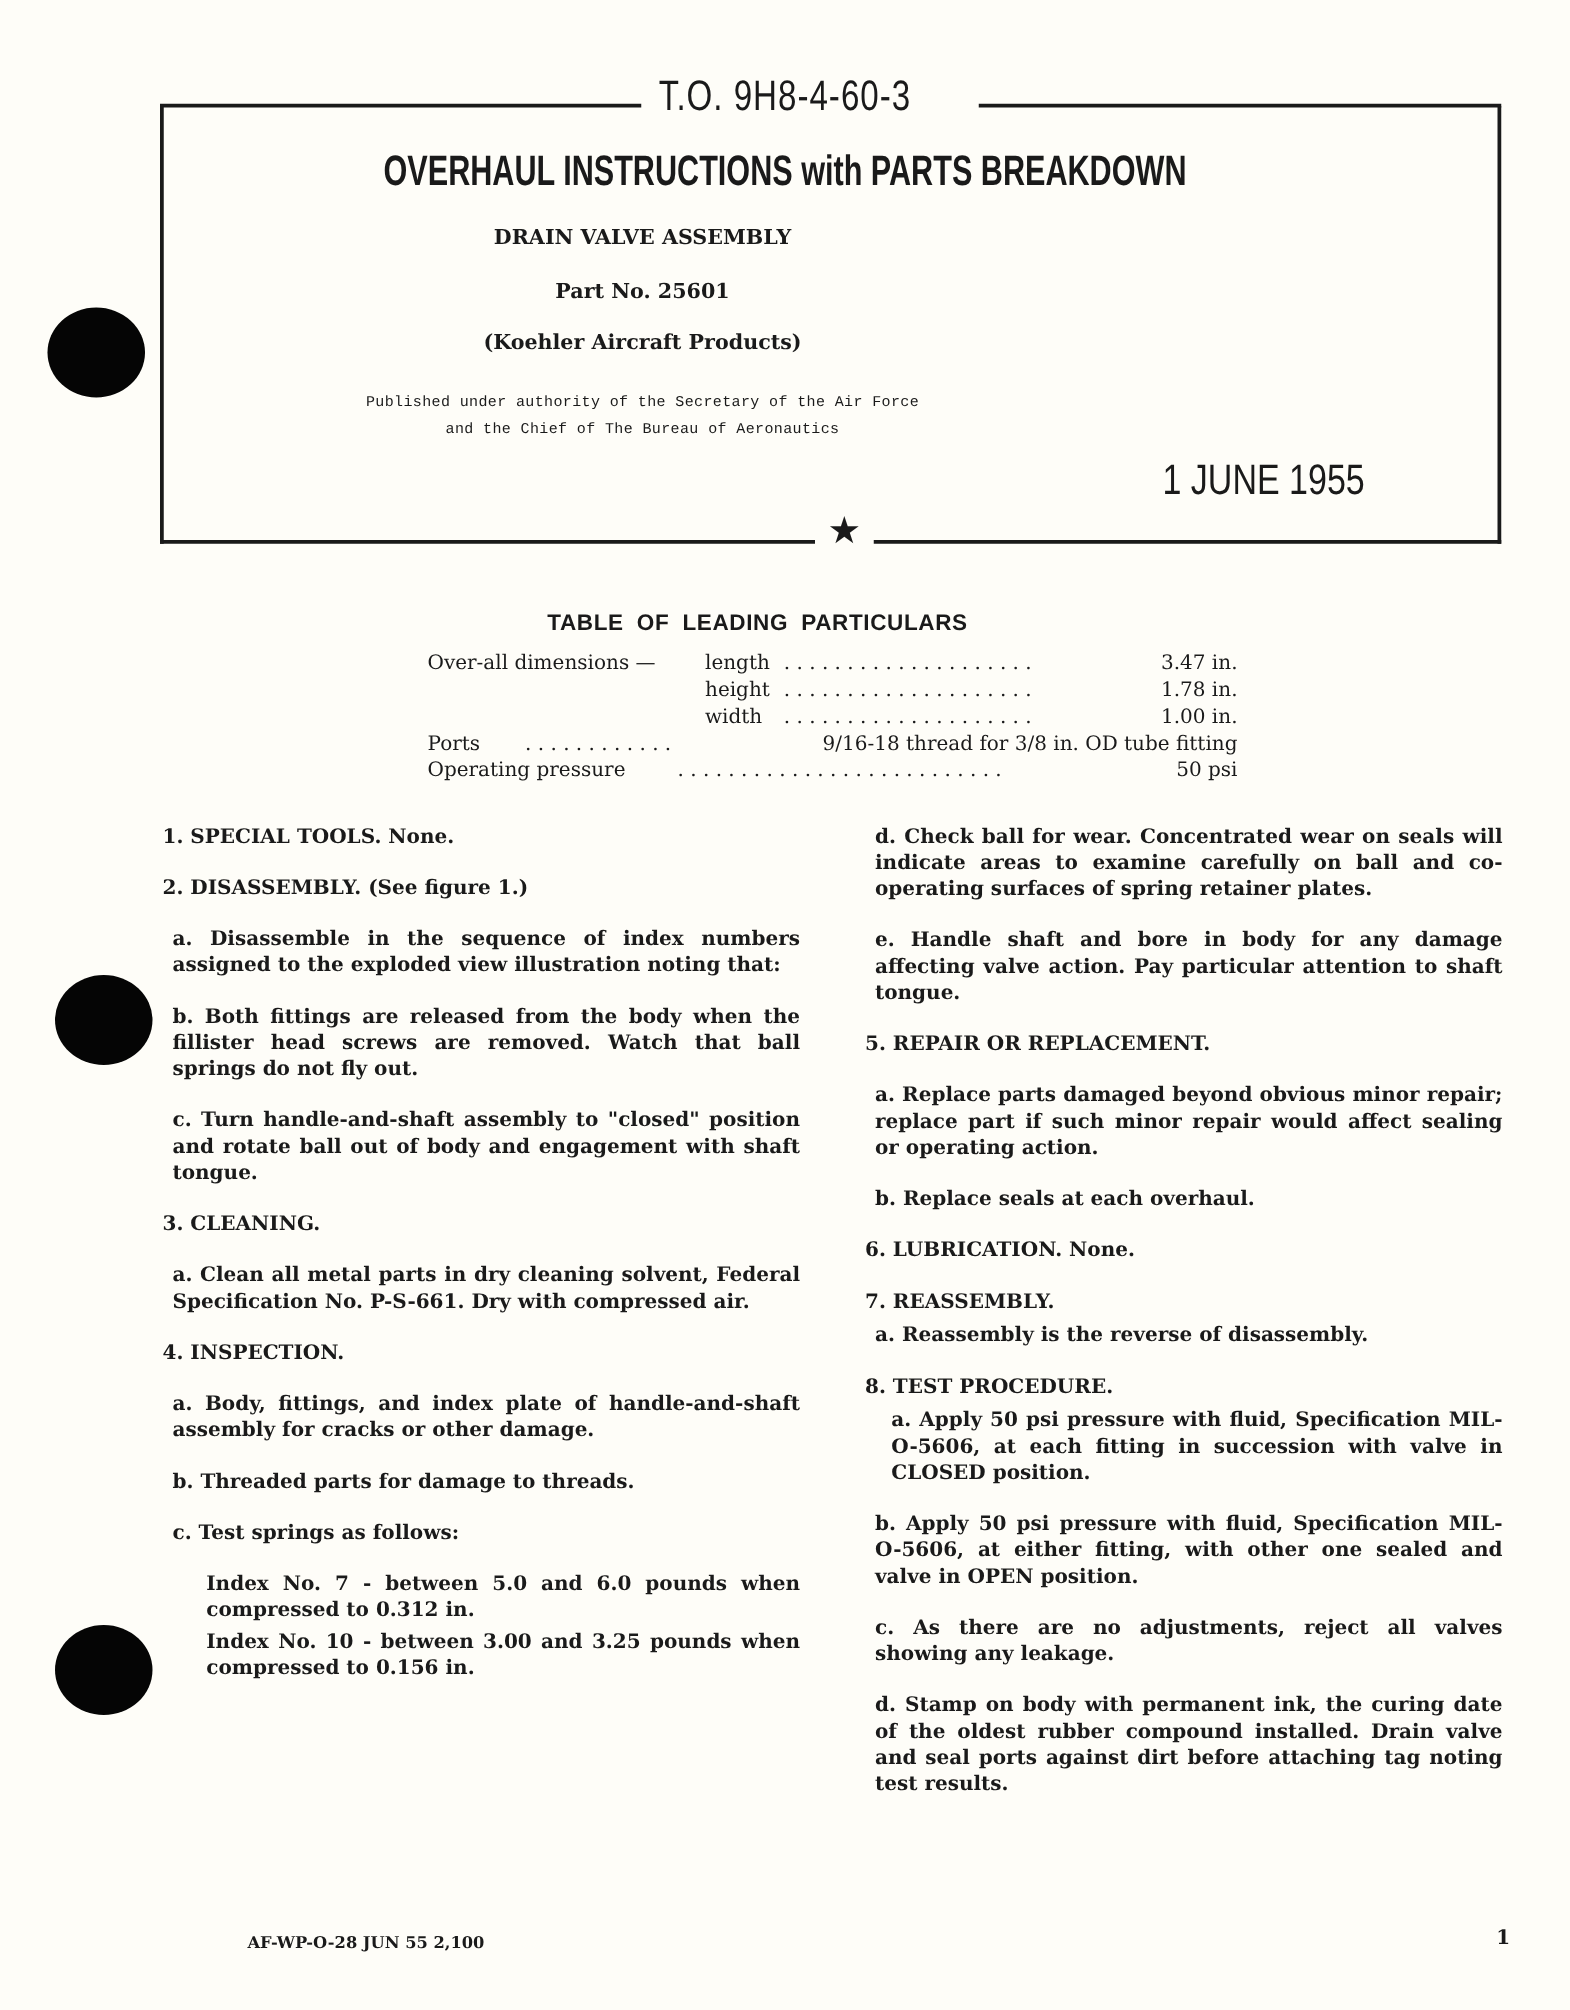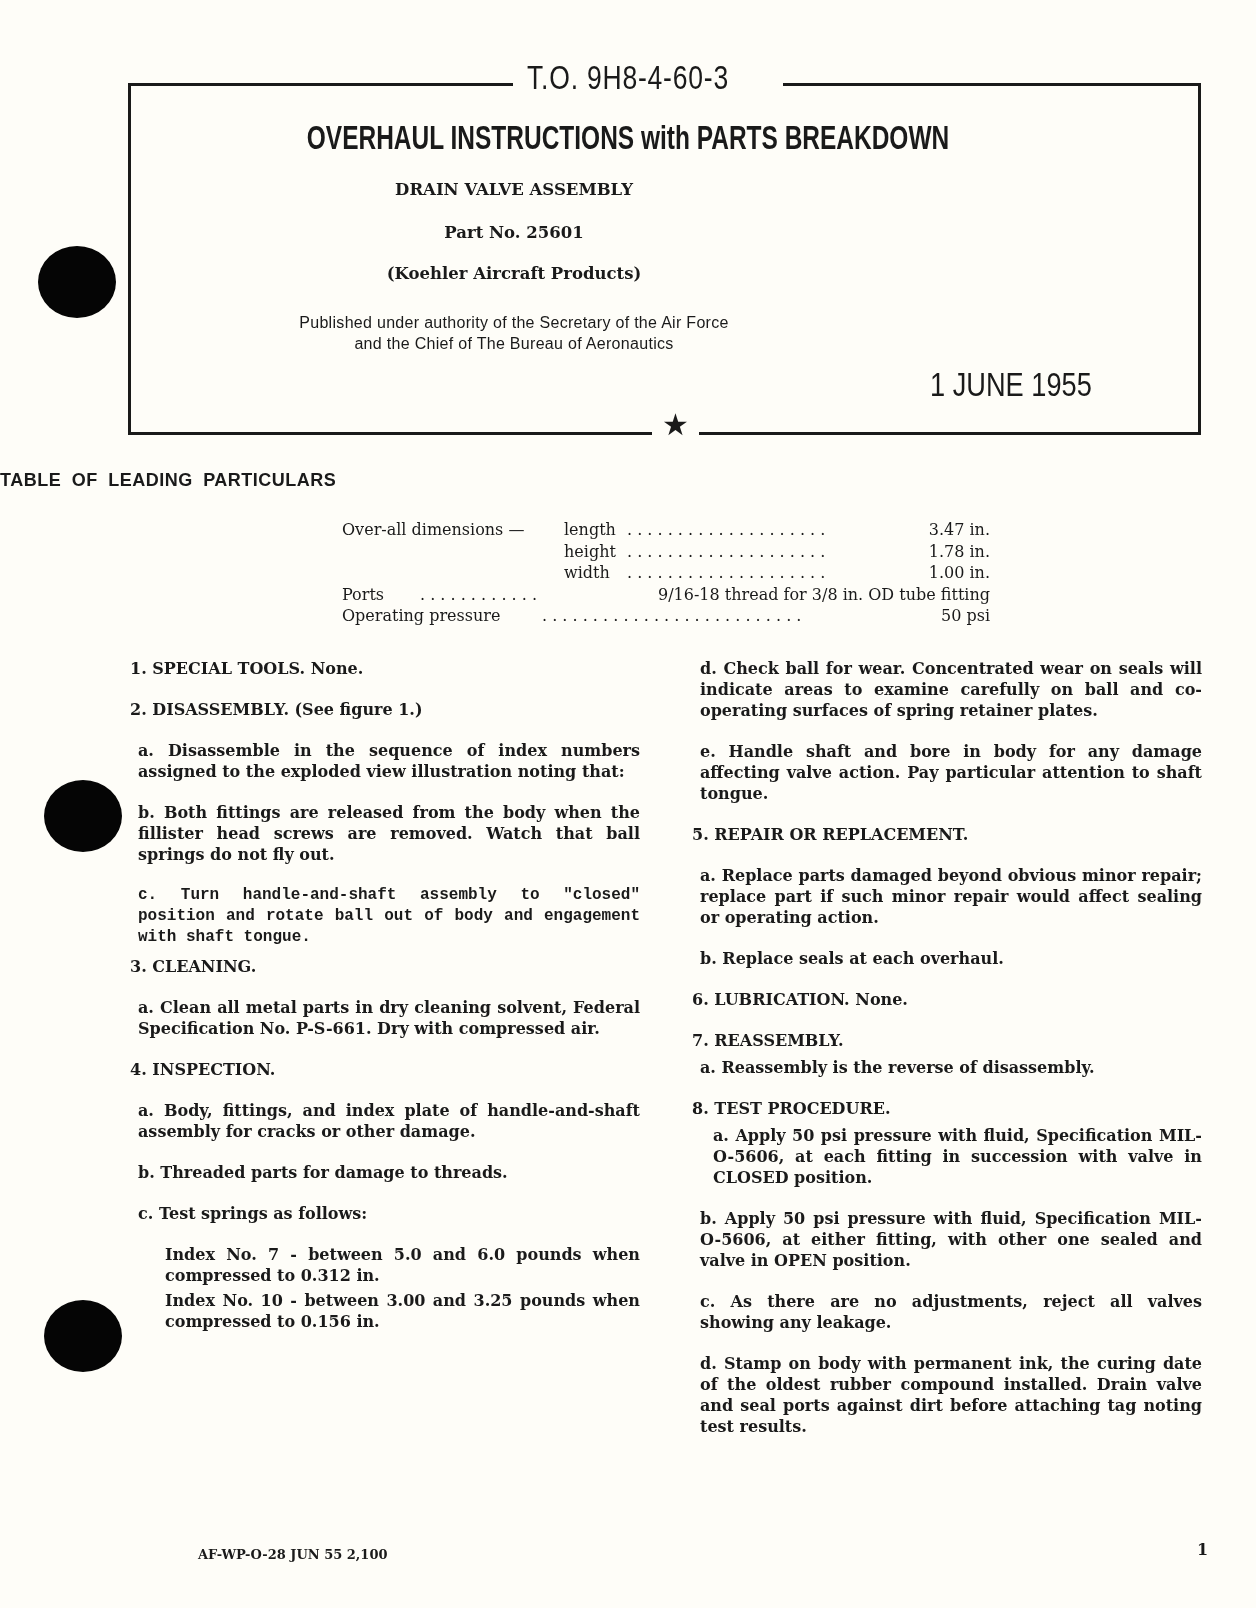--- a/index.html
+++ b/index.html
@@ -21,28 +21,28 @@
     font-family: "Liberation Sans", sans-serif; font-size: 34px; letter-spacing: 1px;
     transform: scaleX(0.78); transform-origin: center;
   }
   .main-title {
     position: absolute; left: 0; width: 1256px; top: 118px; text-align: center;
     font-family: "Liberation Sans", sans-serif; font-weight: bold; font-size: 34px;
     transform: scaleX(0.72); transform-origin: center;
   }
   .center-line { position: absolute; left: 0; width: 1028px; text-align: center; }
   .sub-bold { font-weight: bold; font-size: 16.5px; }
-  .authority { font-family: Liberation Sans, sans-serif; font-size: 16px; line-height: 21px; letter-spacing: 0.3px; }
+  .authority { font-family: Liberation Mono, monospace; font-size: 12px; line-height: 21px; letter-spacing: 0.3px; }
   .date {
     position: absolute; left: 930px; top: 365px; font-family: "Liberation Sans", sans-serif;
     font-size: 34px; transform: scaleX(0.8); transform-origin: left;
   }
   .star { position: absolute; left: 652px; top: 410px; font-size: 30px; line-height: 30px; background: #fefdf8; padding: 0 10px; }
   .tlp-title {
-    position: absolute; left: 0; width: 1212px; top: 470px; 
+    position: absolute; left: 0; width: 1212px; top: 488px; text-align: center;
     font-family: "Liberation Sans", sans-serif; font-weight: bold; font-size: 18px; word-spacing: 5px; letter-spacing: 0.5px;
   }
   .particulars { position: absolute; left: 342px; top: 520px; width: 648px; font-size: 16px; }
   .prow { position: relative; height: 21.5px; white-space: nowrap; }
   .prow span { position: absolute; top: 0; }
   .val { right: 0; }
   .col { position: absolute; width: 510px; font-size: 16px; line-height: 21px; font-weight: bold; }
   .col p { margin: 0; text-align: justify; }
   .col .head { font-weight: bold; }
   .indent { padding-left: 8px; }
@@ -103,21 +103,21 @@
       <span style="left: 200px;">. . . . . . . . . . . . . . . . . . . . . . . . . .</span>
       <span class="val">50 psi</span>
     </div>
   </div>
 
 <div class="col" style="left:130px; top:658px;" id="leftcol">
     <p class="head" style="margin-bottom: 20px;">1. SPECIAL TOOLS.  None.</p>
     <p class="head" style="margin-bottom: 20px;">2. DISASSEMBLY.  (See figure 1.)</p>
     <p class="indent" style="margin-bottom: 20px;">a. Disassemble in the sequence of index numbers assigned to the exploded view illustration noting that:</p>
     <p class="indent" style="margin-bottom: 20px;">b. Both fittings are released from the body when the fillister head screws are removed.  Watch that ball springs do not fly out.</p>
-    <p class="indent" style="margin-bottom: 8px; font-family: Liberation Mono, monospace;">c. Turn handle-and-shaft assembly to "closed" position and rotate ball out of body and engagement with shaft tongue.</p>
+    <p class="indent" style="margin-bottom: 20px;">c. Turn handle-and-shaft assembly to "closed" position and rotate ball out of body and engagement with shaft tongue.</p>
     <p class="head" style="margin-bottom: 20px;">3. CLEANING.</p>
     <p class="indent" style="margin-bottom: 20px;">a. Clean all metal parts in dry cleaning solvent, Federal Specification No. P-S-661.  Dry with compressed air.</p>
     <p class="head" style="margin-bottom: 20px;">4. INSPECTION.</p>
     <p class="indent" style="margin-bottom: 20px;">a. Body, fittings, and index plate of handle-and-shaft assembly for cracks or other damage.</p>
     <p class="indent" style="margin-bottom: 20px;">b. Threaded parts for damage to threads.</p>
     <p class="indent" style="margin-bottom: 20px;">c. Test springs as follows:</p>
     <p class="sub-indent" style="margin-bottom: 4px;">Index No. 7 - between 5.0 and 6.0 pounds when compressed to 0.312 in.</p>
     <p class="sub-indent" style="margin-bottom: 0px;">Index No. 10 - between 3.00 and 3.25 pounds when compressed to 0.156 in.</p>
   </div>
 <div class="col" style="left:692px; top:658px;" id="rightcol">

